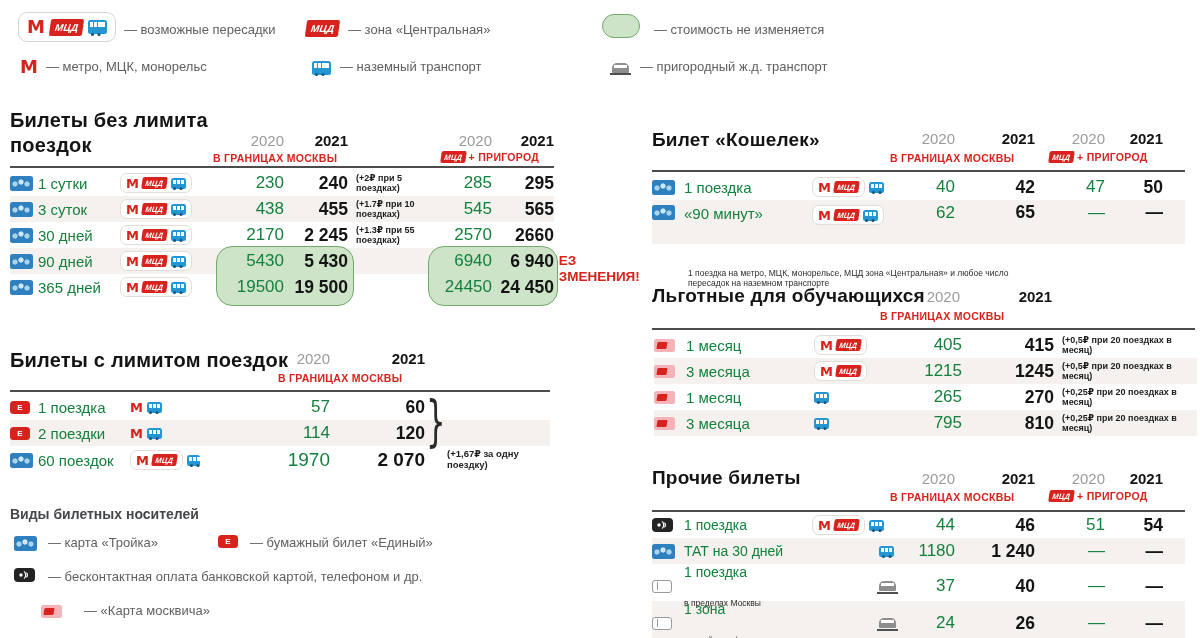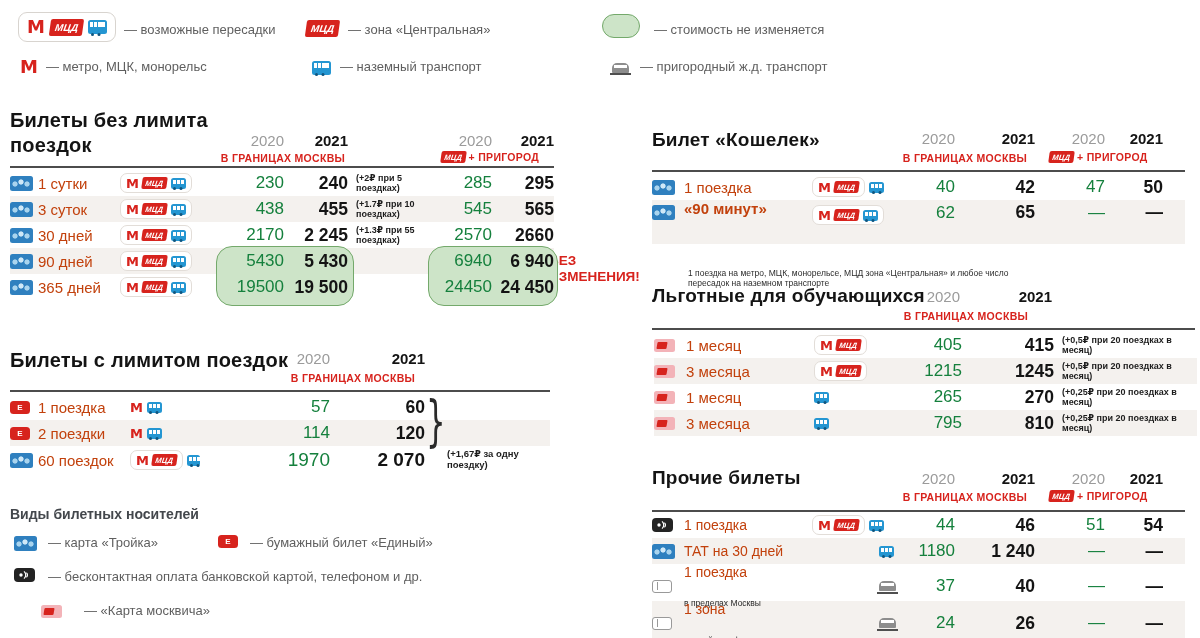--- a/index.html
+++ b/index.html
@@ -39,24 +39,24 @@
   .bdg-box{display:inline-flex;align-items:center;gap:3.5px;border:1px solid #e2ddd8;border-radius:7px;
        background:#fff;padding:2.5px 5px;}
   .bdg-box.lg{gap:5px;border-radius:9px;padding:5px 8px;border-color:#d8d4cf;}
   .gpill-sm{width:38px;height:24px;border-radius:12px;background:#cde4c8;border:1.5px solid #74a96b;}
   
   .leg-label{font-size:13px;color:#5f5f5f;}
   .sect-title{font-size:20px;font-weight:700;color:#141414;letter-spacing:.2px;line-height:1.25;}
   .sect-title.r{font-size:19px;}
   .yr20{color:#9b9b9b;font-size:15px;text-align:right;}
   .yr21{color:#141414;font-weight:700;font-size:15px;text-align:right;}
-  .redcap{color:#d7231d;font-weight:700;font-size:10.5px;letter-spacing:.3px;text-align:center;}
+  .redcap{color:#d7231d;font-weight:700;font-size:10.5px;letter-spacing:.3px;}
   .mcdgrp{display:flex;align-items:center;justify-content:center;gap:3px;}
   .rule{height:2px;background:#4c4c4c;}
-  .rowlabel{font-size:15px;color:#c2410c;}
+  .rowlabel{font-size:15px;color:#15803d;}
   .sublabel{font-size:8.5px;color:#2c2c2c;line-height:1.2;margin-top:18px;}
   .n20{font-size:17px;color:#15803d;text-align:right;font-weight:400;}
   .n21{font-size:17.5px;color:#141414;text-align:right;font-weight:700;}
   .note{font-size:9px;font-weight:600;color:#1c1c1c;line-height:1.15;padding-left:8px;}
   .redbig{color:#d7231d;font-weight:800;font-size:13.5px;line-height:1.2;}
   
   .g8{display:grid;grid-template-columns:28px 82px 108px 56px 64px 88px 56px 62px;align-items:center;}
   .g6l{display:grid;grid-template-columns:28px 92px 70px 130px 95px 125px;align-items:center;}
   .g7{display:grid;grid-template-columns:32px 128px 88px 55px 80px 70px 58px;align-items:center;}
   .g6s{display:grid;grid-template-columns:32px 128px 88px 60px 92px 143px;align-items:center;}
@@ -345,21 +345,21 @@
           </span>
         <span class="n20">40</span>
         <span class="n21">42</span>
         <span class="n20">47</span>
         <span class="n21">50</span>
       </div>
       <div class="g7 trow tall alt" style="position:relative;">
         <span class="cicon">
             <span class="troika ic"></span>
           </span>
-        <span class="rowlabel" style="align-self:start;font-weight:bold;">«90 минут»</span>
+        <span class="rowlabel" style="align-self:start;padding-top:5px;">«90 минут»</span>
         <span class="cbadges" style="align-self:start;padding-top:5px;">
             <span class="bdg-box">
               <span class="m ic">М</span>
               <span class="mcd ic">МЦД</span>
               <span class="bus ic"></span>
             </span>
           </span>
         <span class="n20">62</span>
         <span class="n21">65</span>
         <span class="n20">—</span>

